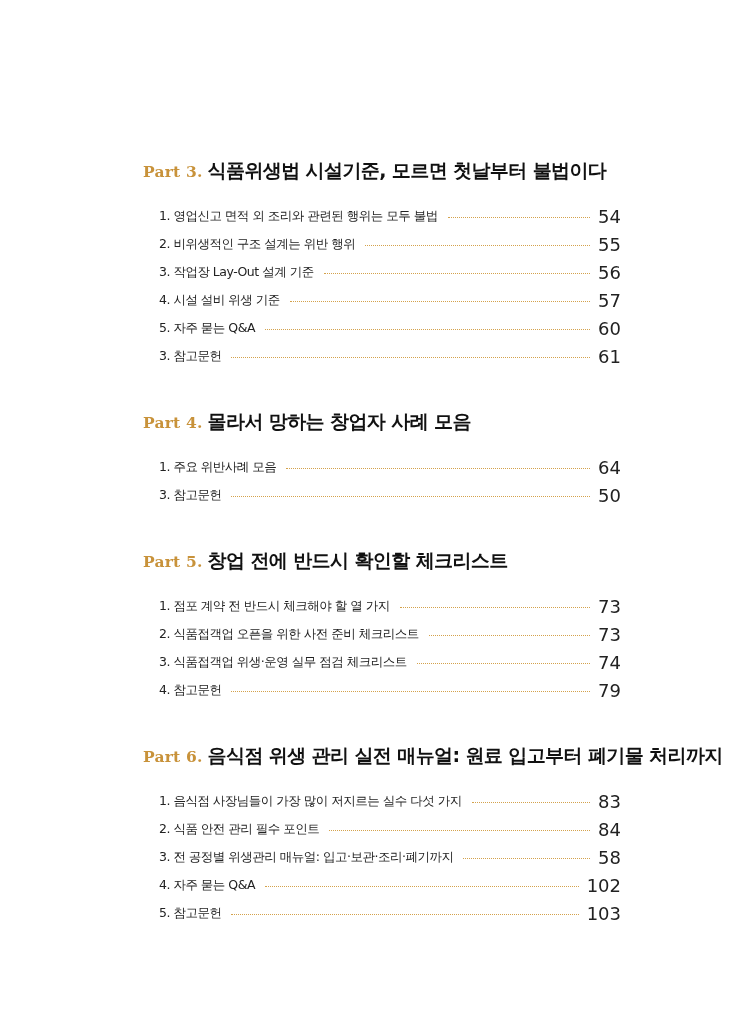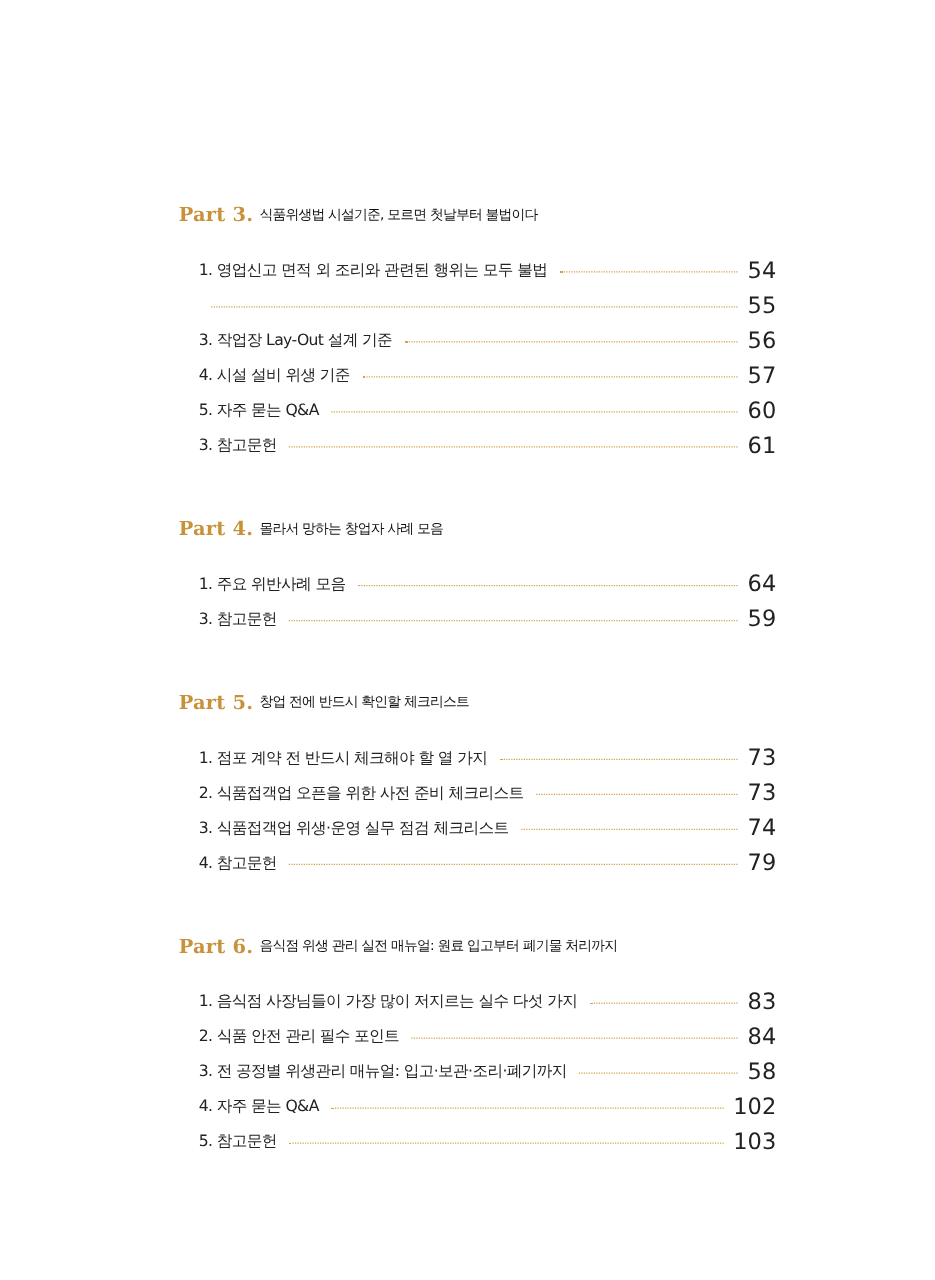--- a/index.html
+++ b/index.html
@@ -34,22 +34,22 @@
     .part-label {
       font-family: "DejaVu Serif", "Liberation Serif", serif;
       color: #c8923a;
       font-size: 15.5px;
       font-weight: bold;
       letter-spacing: 0.2px;
       margin-right: 5px;
     }
     .part-title {
       font-family: "DejaVu Sans", "Liberation Sans", sans-serif;
-      font-weight: normal;
-      font-size: 11px;
+      font-weight: bold;
+      font-size: 19px;
       color: #111111;
       letter-spacing: -0.6px;
     }
     .items {
       list-style: none;
       margin: 16px;
       padding: 0;
     }
     .item {
       height: 28px;
@@ -92,20 +92,21 @@
       <span class="part-label">Part 3.</span>
       <span class="part-title">식품위생법 시설기준, 모르면 첫날부터 불법이다</span>
     </div>
     <ul class="items">
       <li class="item">
         <span class="item-title">1. 영업신고 면적 외 조리와 관련된 행위는 모두 불법</span>
         <span class="leader"></span>
         <span class="page-num">54</span>
       </li>
       <li class="item">
+        <span class="item-title">2. 비위생적인 구조 설계는 위반 행위</span>
         <span class="leader"></span>
         <span class="page-num">55</span>
       </li>
       <li class="item">
         <span class="item-title">3. 작업장 Lay-Out 설계 기준</span>
         <span class="leader"></span>
         <span class="page-num">56</span>
       </li>
       <li class="item">
         <span class="item-title">4. 시설 설비 위생 기준</span>
@@ -132,21 +133,21 @@
     </div>
     <ul class="items">
       <li class="item">
         <span class="item-title">1. 주요 위반사례 모음</span>
         <span class="leader"></span>
         <span class="page-num">64</span>
       </li>
       <li class="item">
         <span class="item-title">3. 참고문헌</span>
         <span class="leader"></span>
-        <span class="page-num">59</span>
+        <span class="page-num">50</span>
       </li>
     </ul>
   </section>
 
   <section class="part part-5">
     <div class="part-heading">
       <span class="part-label">Part 5.</span>
       <span class="part-title">창업 전에 반드시 확인할 체크리스트</span>
     </div>
     <ul class="items">

